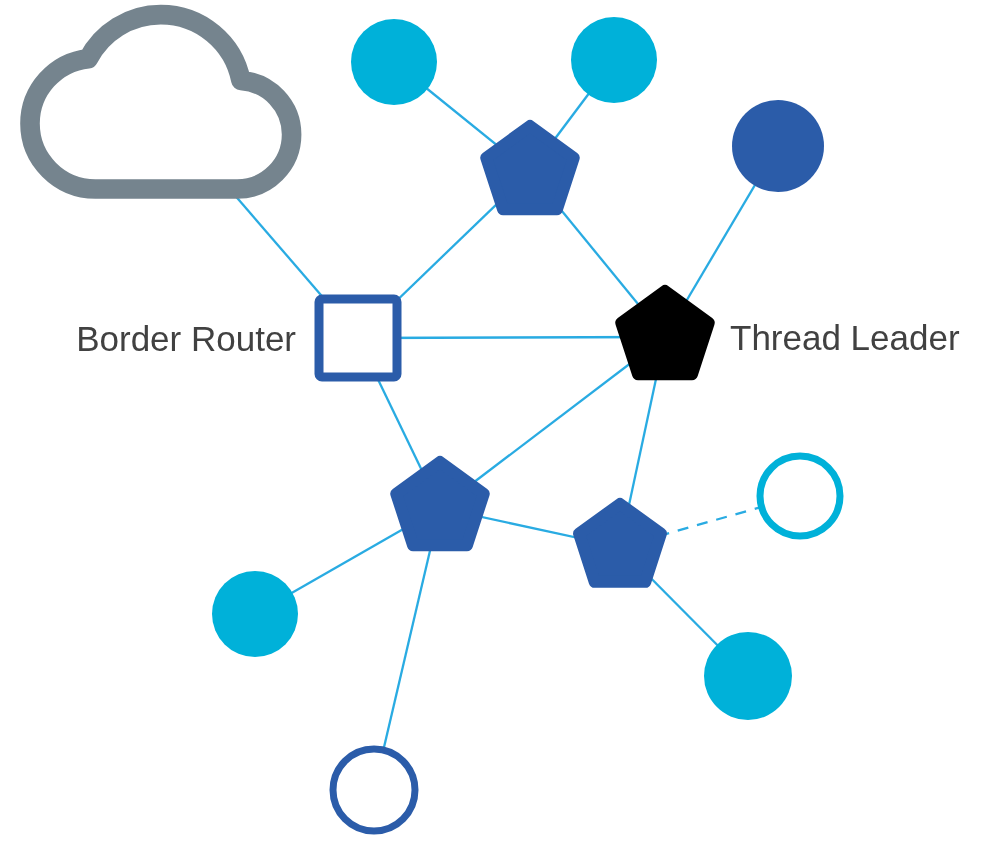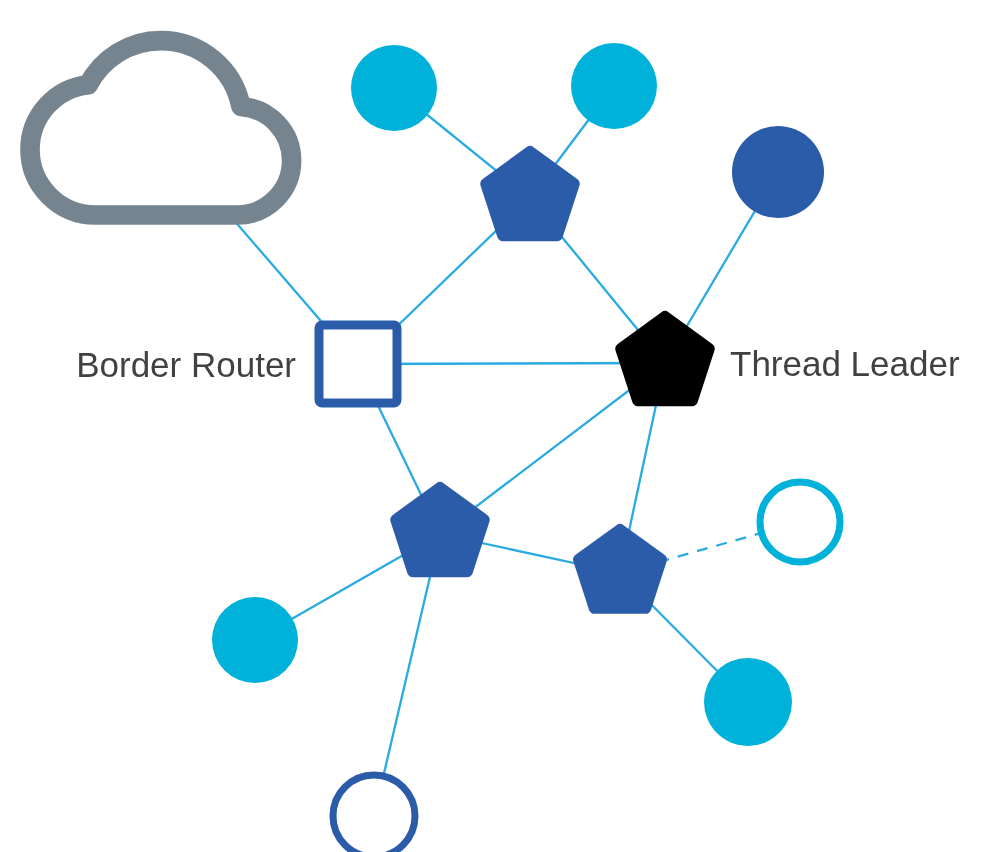--- a/index.html
+++ b/index.html
@@ -9,21 +9,20 @@
     width: 996px;
     height: 852px;
     overflow: hidden;
     font-family: "Liberation Sans", sans-serif;
   }
   #stage {
     position: relative;
     width: 996px;
     height: 704px;
     background: #ffffff;
-    margin-top: 26px;
   }
   svg text {
     font-family: "Liberation Sans", sans-serif;
     font-size: 35px;
     fill: #414141;
   }
 </style>
 </head>
 <body>
 

